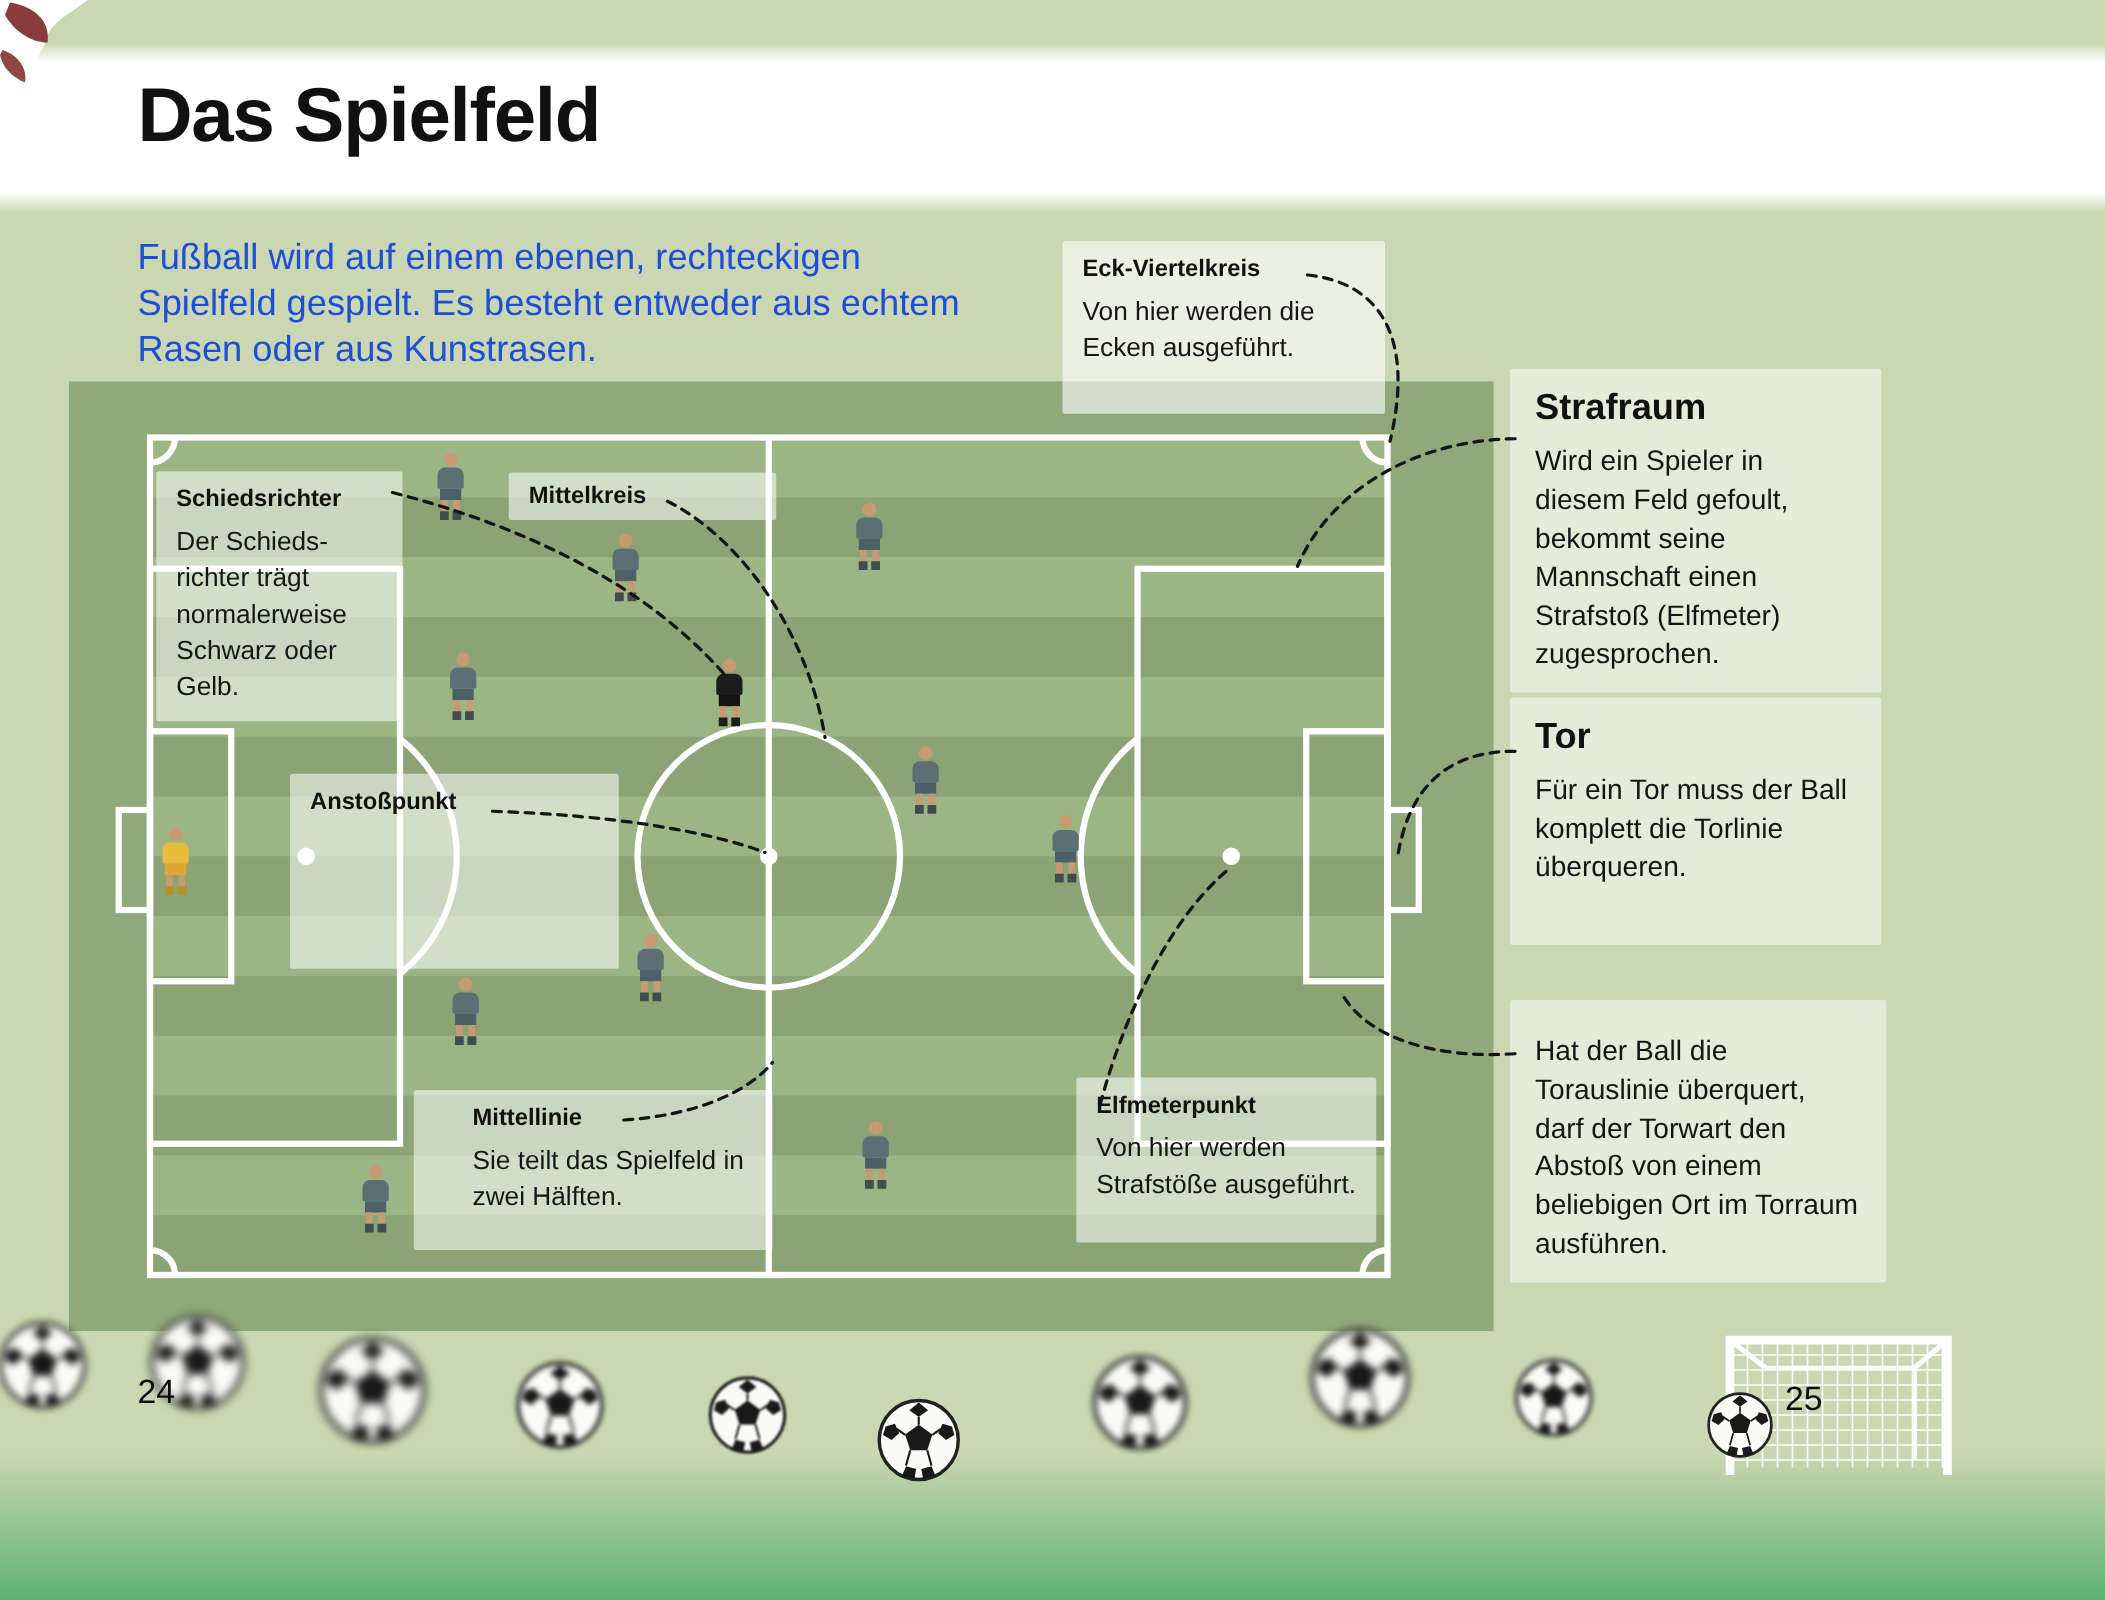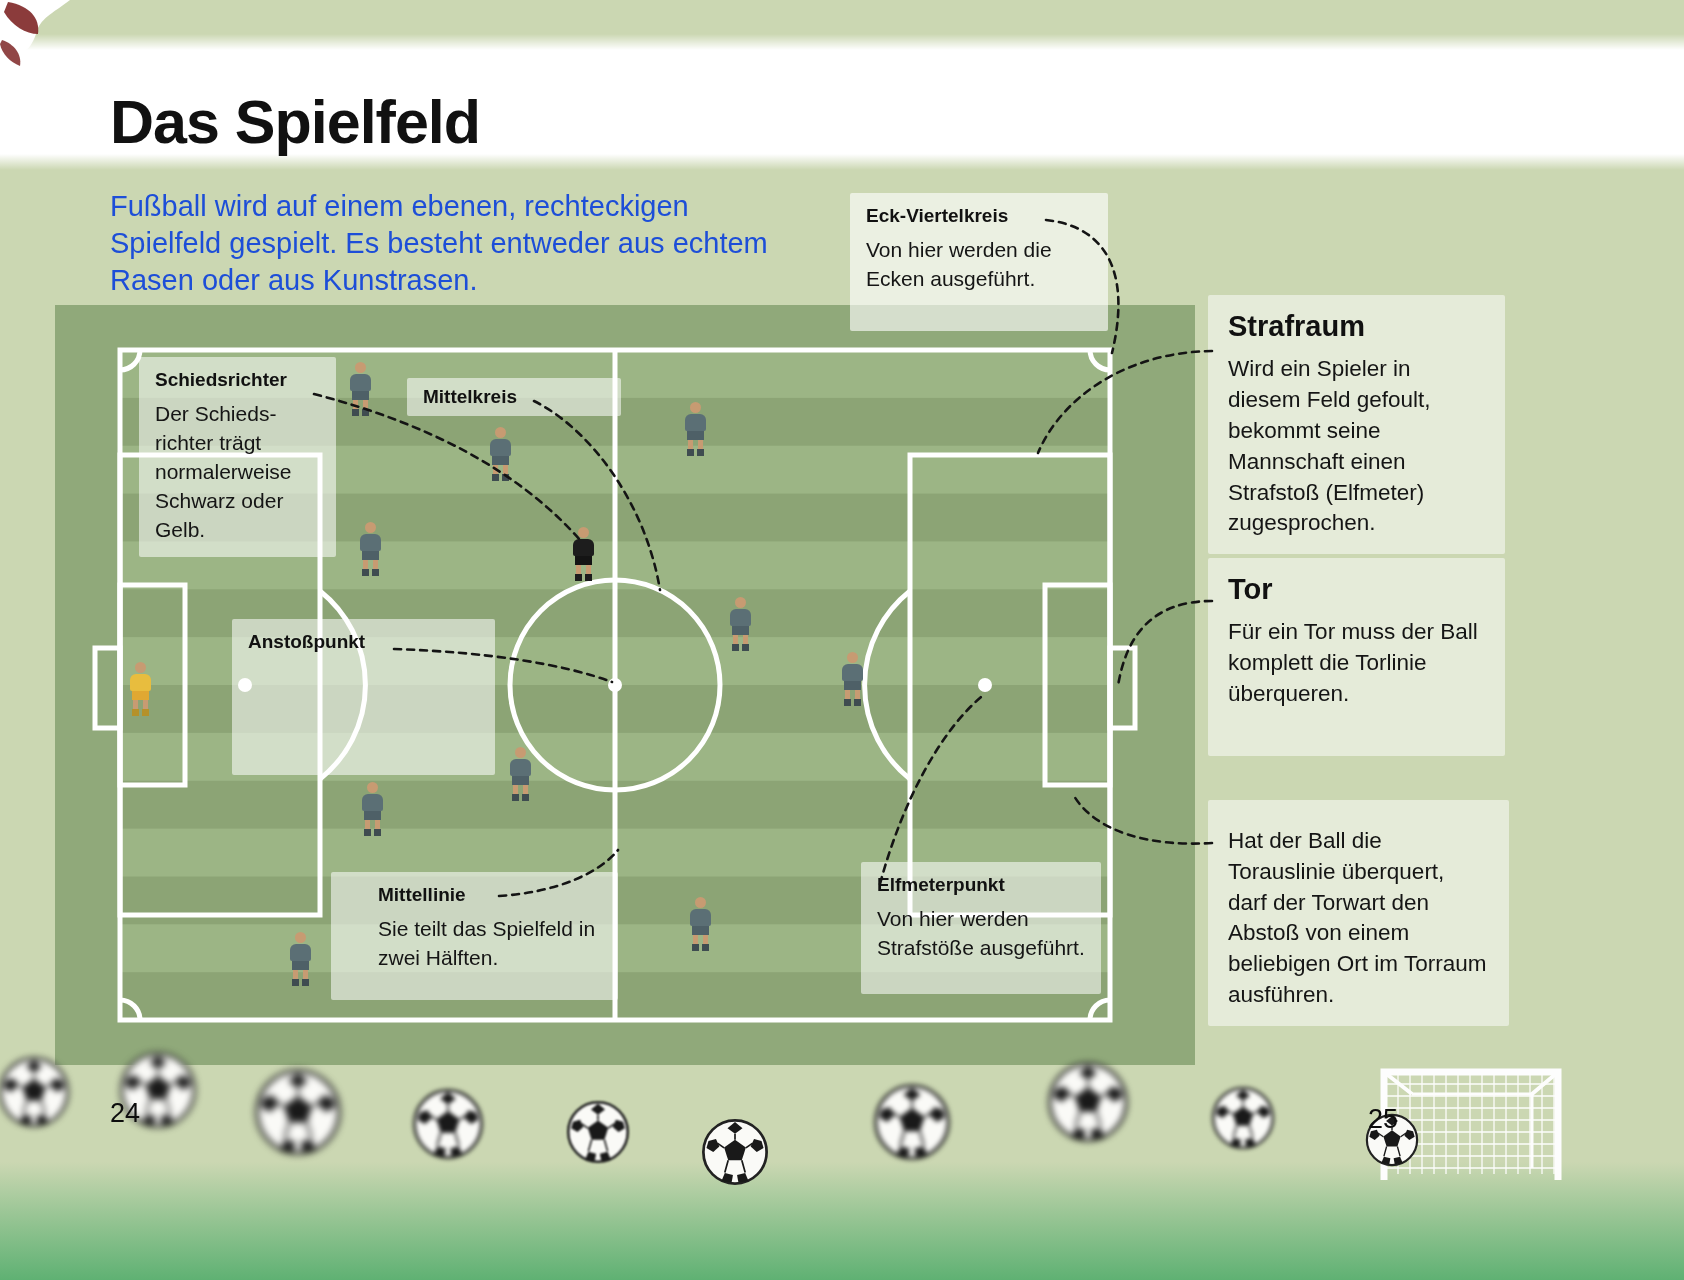--- a/index.html
+++ b/index.html
@@ -9,21 +9,21 @@
     background:#cbd7b2;color:#111;
     font-family:"Liberation Sans", sans-serif;
   }
 
   
   .title-band{
     position:absolute;left:0;top:34px;width:100%;height:136px;z-index:2;
     background:linear-gradient(to bottom,rgba(255,255,255,0) 0,#fff 16px,#fff calc(100% - 16px),rgba(255,255,255,0) 100%);
   }
   .title-band h1{
-    margin:0;position:absolute;left:110px;top:58px;
+    margin:0;position:absolute;left:110px;top:28px;
     font-size:61px;line-height:1;font-weight:bold;letter-spacing:-1px;
   }
   .intro{
     position:absolute;left:110px;top:188px;width:680px;margin:0;z-index:2;
     font-size:29px;line-height:1.27;color:#1d4ed8;
   }
   .corner-art{position:absolute;left:0;top:0;z-index:3;}
 
   
   .field{position:absolute;left:55px;top:305px;width:1140px;height:760px;z-index:1;}
@@ -45,21 +45,21 @@
   .player.keeper .legs i::after{background:#b5912a;}
 
   
   .callout{position:absolute;background:rgba(255,255,255,0.55);border-radius:2px;padding:12px 16px;z-index:3;}
   .callout h3{margin:0;font-size:19px;line-height:1.15;font-weight:bold;}
   .callout p{margin:9px 0 0;font-size:21px;line-height:1.38;color:#151515;}
   .callout.side{padding:15px 20px;background:rgba(255,255,255,0.5);}
   .callout.side h3{font-size:29px;}
   .callout.side p{margin-top:11px;font-size:22.5px;line-height:1.37;}
 
-  #co-schiedsrichter{left:70px;top:52px;width:197px;height:200px;margin-left:14px;}
+  #co-schiedsrichter{left:70px;top:72px;width:197px;height:200px;}
   #co-mittelkreis{left:352px;top:73px;width:214px;padding:8px 16px;}
   #co-anstoss{left:177px;top:314px;width:263px;height:156px;}
   #co-mittellinie{left:276px;top:567px;width:287px;height:128px;padding-left:47px;}
   #co-elfmeter{left:806px;top:557px;width:240px;height:132px;}
 
   #co-eck{left:850px;top:193px;width:258px;min-height:138px;z-index:4;background:rgba(255,255,255,0.62);}
   #co-strafraum{left:1208px;top:295px;width:297px;min-height:222px;}
   #co-tor{left:1208px;top:558px;width:297px;min-height:198px;}
   #co-torraum{left:1208px;top:800px;width:301px;min-height:212px;}
 
@@ -70,21 +70,21 @@
   
   .bottom-gradient{
     position:absolute;left:0;bottom:0;width:100%;height:118px;z-index:1;
     background:linear-gradient(to bottom,rgba(104,180,120,0) 0%,rgba(104,180,120,0.45) 40%,#5fb173 100%);
   }
   .balls-layer{position:absolute;inset:0;z-index:3;pointer-events:none;}
   .ball{position:absolute;}
   .goal-net{position:absolute;left:1368px;top:1056px;z-index:2;}
   .pageno{position:absolute;font-size:27px;z-index:6;color:#0d0d0d;}
   #pageno-left{left:110px;top:1098px;}
-  #pageno-right{left:1368px;top:1104px;}
+  #pageno-right{left:1428px;top:1104px;}
   .defs-svg{position:absolute;width:0;height:0;overflow:hidden;}
 </style>
 </head>
 <body>
 
 <div class="page">
 
   <svg class="defs-svg" aria-hidden="true">
     <symbol id="ballSym" viewBox="0 0 100 100">
       <circle cx="50" cy="50" r="46.5" fill="#fafaf7" stroke="#222222" stroke-width="4"></circle>

